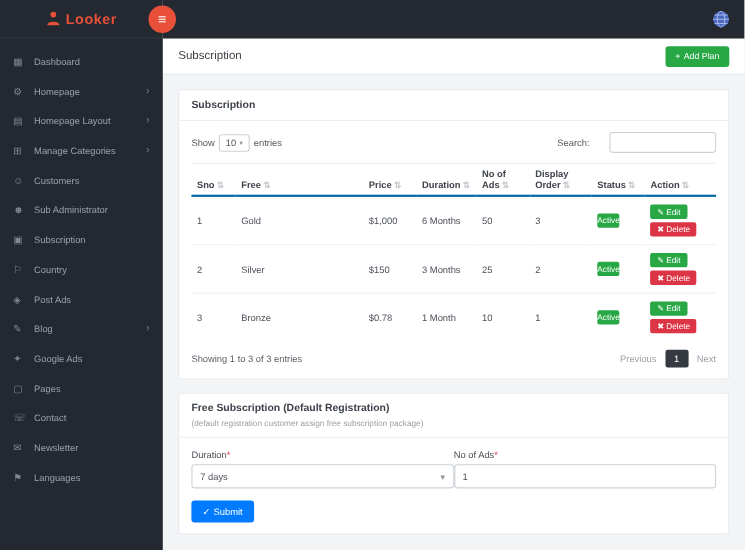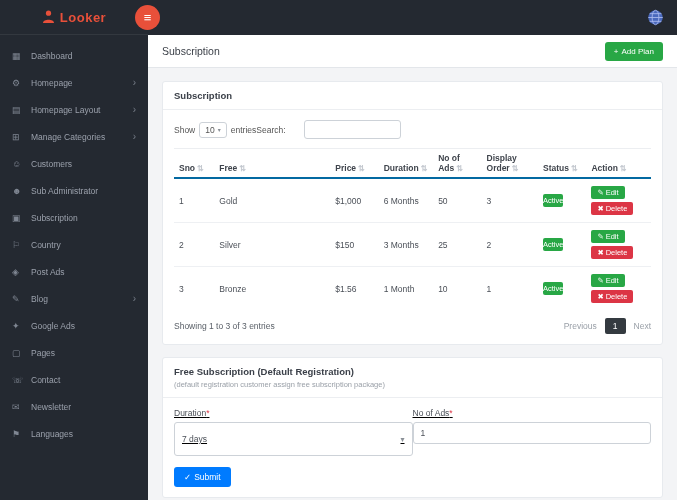--- a/index.html
+++ b/index.html
@@ -28,21 +28,21 @@
   .btn-add{background:#28a745;color:#fff;border:none;border-radius:3px;font-size:8px;padding:5px 9px;display:inline-flex;align-items:center;gap:3px;cursor:pointer;}
   .content{padding:13px 14px;}
 
   .card{background:#fff;border:1px solid #e7eaee;border-radius:3px;}
   .card + .card{margin-top:12px;}
   .card-head{padding:8px 11px;border-bottom:1px solid #eceef1;}
   .card-title{font-size:9.5px;font-weight:bold;color:#3b4049;}
   .card-sub{font-size:7.5px;color:#9aa0a8;margin-top:3px;}
   .card-body{padding:10px 11px;}
 
-  .tbl-controls{display:flex;align-items:center;justify-content:flex-start;margin-bottom:9px;font-size:8.5px;color:#555;}
+  .tbl-controls{display:flex;align-items:center;justify-content:space-between;margin-bottom:9px;font-size:8.5px;color:#555;}
   .len-wrap{display:flex;align-items:center;}
   .len-box{display:inline-flex;align-items:center;gap:3px;border:1px solid #cdd2d8;border-radius:3px;padding:2px 5px;margin:0 4px;background:#fff;cursor:pointer;}
   .len-arrow{font-size:6px;color:#8a9097;}
   .search-wrap{display:flex;align-items:center;gap:18px;}
   .search-input{width:97px;height:19px;border:1px solid #cdd2d8;border-radius:3px;padding:0 5px;font-size:8.5px;}
 
   table.data{width:100%;border-collapse:collapse;font-size:8.5px;color:#4a4f57;table-layout:fixed;}
   table.data th{text-align:left;font-weight:bold;padding:4px 5px;border-bottom:2px solid #0369a1;border-top:1px solid #eceef1;color:#3f444c;vertical-align:bottom;}
   table.data td{padding:7px 5px;border-top:1px solid #eef0f3;vertical-align:middle;}
   .sort{color:#c3c8cf;font-size:8px;margin-left:2px;}
@@ -50,24 +50,24 @@
   .btn-edit,.btn-delete{color:#fff;font-size:7.5px;padding:2px 6px;border:none;border-radius:2px;display:inline-flex;align-items:center;gap:2px;cursor:pointer;}
   .btn-edit{background:#28a745;}
   .btn-delete{background:#dc3545;margin-top:3px;}
   .action-stack{display:flex;flex-direction:column;align-items:flex-start;}
 
   .tbl-footer{display:flex;align-items:center;justify-content:space-between;margin-top:8px;font-size:8.5px;color:#5a6068;}
   .pg{display:flex;align-items:center;gap:8px;}
   .pg-prev,.pg-next{color:#9aa0a8;cursor:pointer;}
   .pg-num{background:#343a40;color:#fff;padding:3px 8px;border-radius:2px;cursor:pointer;}
 
-  .form-grid{display:grid;grid-template-columns:1fr 1fr;gap:0;text-decoration:underline;}
+  .form-grid{display:grid;grid-template-columns:1fr 1fr;gap:0;}
   .field-label{font-size:8.5px;color:#4a4f57;margin-bottom:4px;}
   .req{color:#dc3545;}
-  .select-box{height:34px;border:1px solid #cdd2d8;border-radius:3px;display:flex;align-items:center;justify-content:space-between;padding:0 7px;font-size:8.5px;color:#4a4f57;background:#fff;cursor:pointer;}
+  .select-box{height:22px;border:1px solid #cdd2d8;border-radius:3px;display:flex;align-items:center;justify-content:space-between;padding:0 7px;font-size:8.5px;color:#4a4f57;background:#fff;cursor:pointer;}
   .select-arrow{color:#8a9097;font-size:8px;}
   .text-input{width:100%;height:22px;border:1px solid #cdd2d8;border-radius:3px;padding:0 7px;font-size:8.5px;color:#4a4f57;}
   .btn-submit{margin-top:11px;background:#007bff;color:#fff;border:none;border-radius:3px;padding:5px 10px;font-size:8.5px;display:inline-flex;align-items:center;gap:3px;cursor:pointer;}
 </style>
 </head>
 <body>
 
 <div class="stage">
 
   <aside class="sidebar">
@@ -258,21 +258,21 @@
                     <button class="btn-delete">
                         <span>✖</span>
                         <span>Delete</span>
                       </button>
                   </div>
                 </td>
               </tr>
               <tr>
                 <td>3</td>
                 <td>Bronze</td>
-                <td>$1.56</td>
+                <td>$0.78</td>
                 <td>1 Month</td>
                 <td>10</td>
                 <td>1</td>
                 <td><span class="badge-active">Active</span></td>
                 <td>
                   <div class="action-stack">
                     <button class="btn-edit">
                         <span>✎</span>
                         <span>Edit</span>
                       </button>

